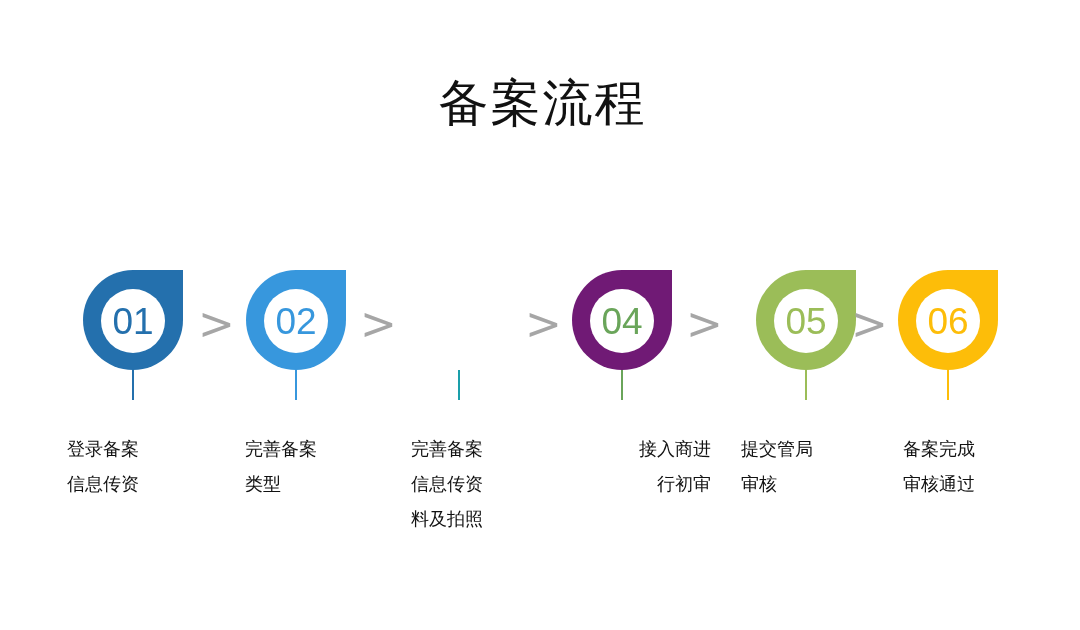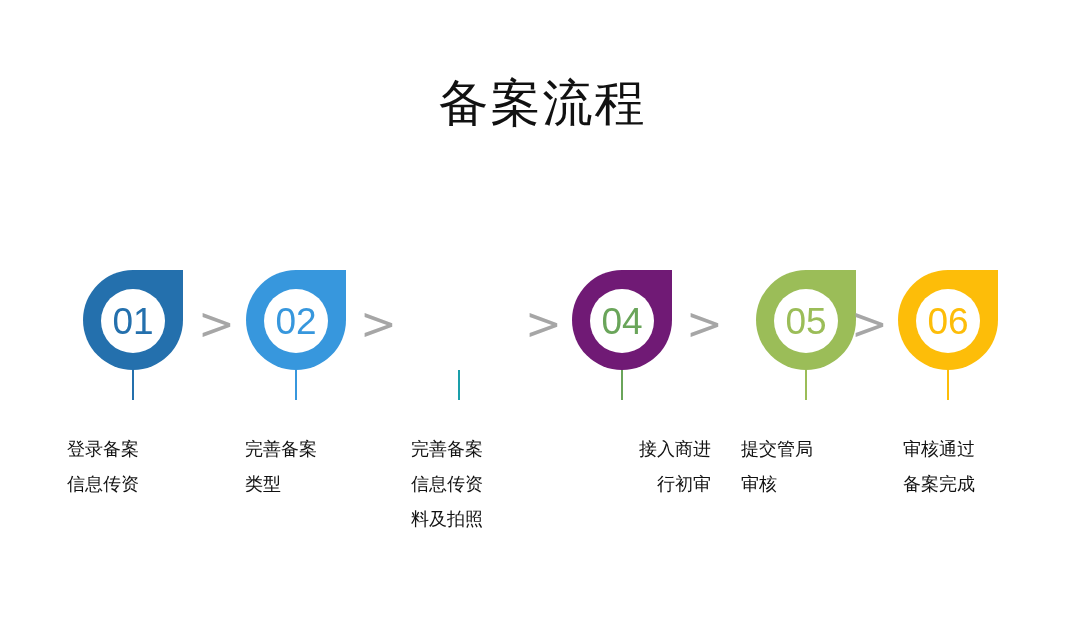--- a/index.html
+++ b/index.html
@@ -97,15 +97,15 @@
 </div>
 <div class="label" style="left:581px;text-align:right;">
   <span>接入商进</span>
   <span>行初审</span>
 </div>
 <div class="label" style="left:741px;">
   <span>提交管局</span>
   <span>审核</span>
 </div>
 <div class="label" style="left:903px;">
+  <span>备案完成</span>
   <span>审核通过</span>
-  <span>备案完成</span>
 </div>
 
 </body></html>

